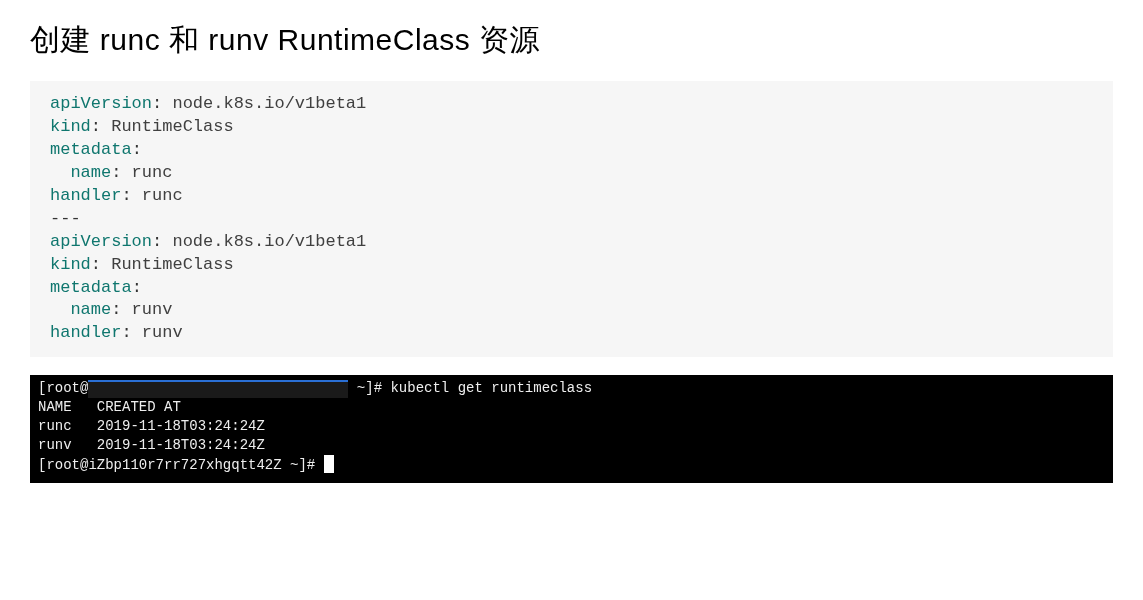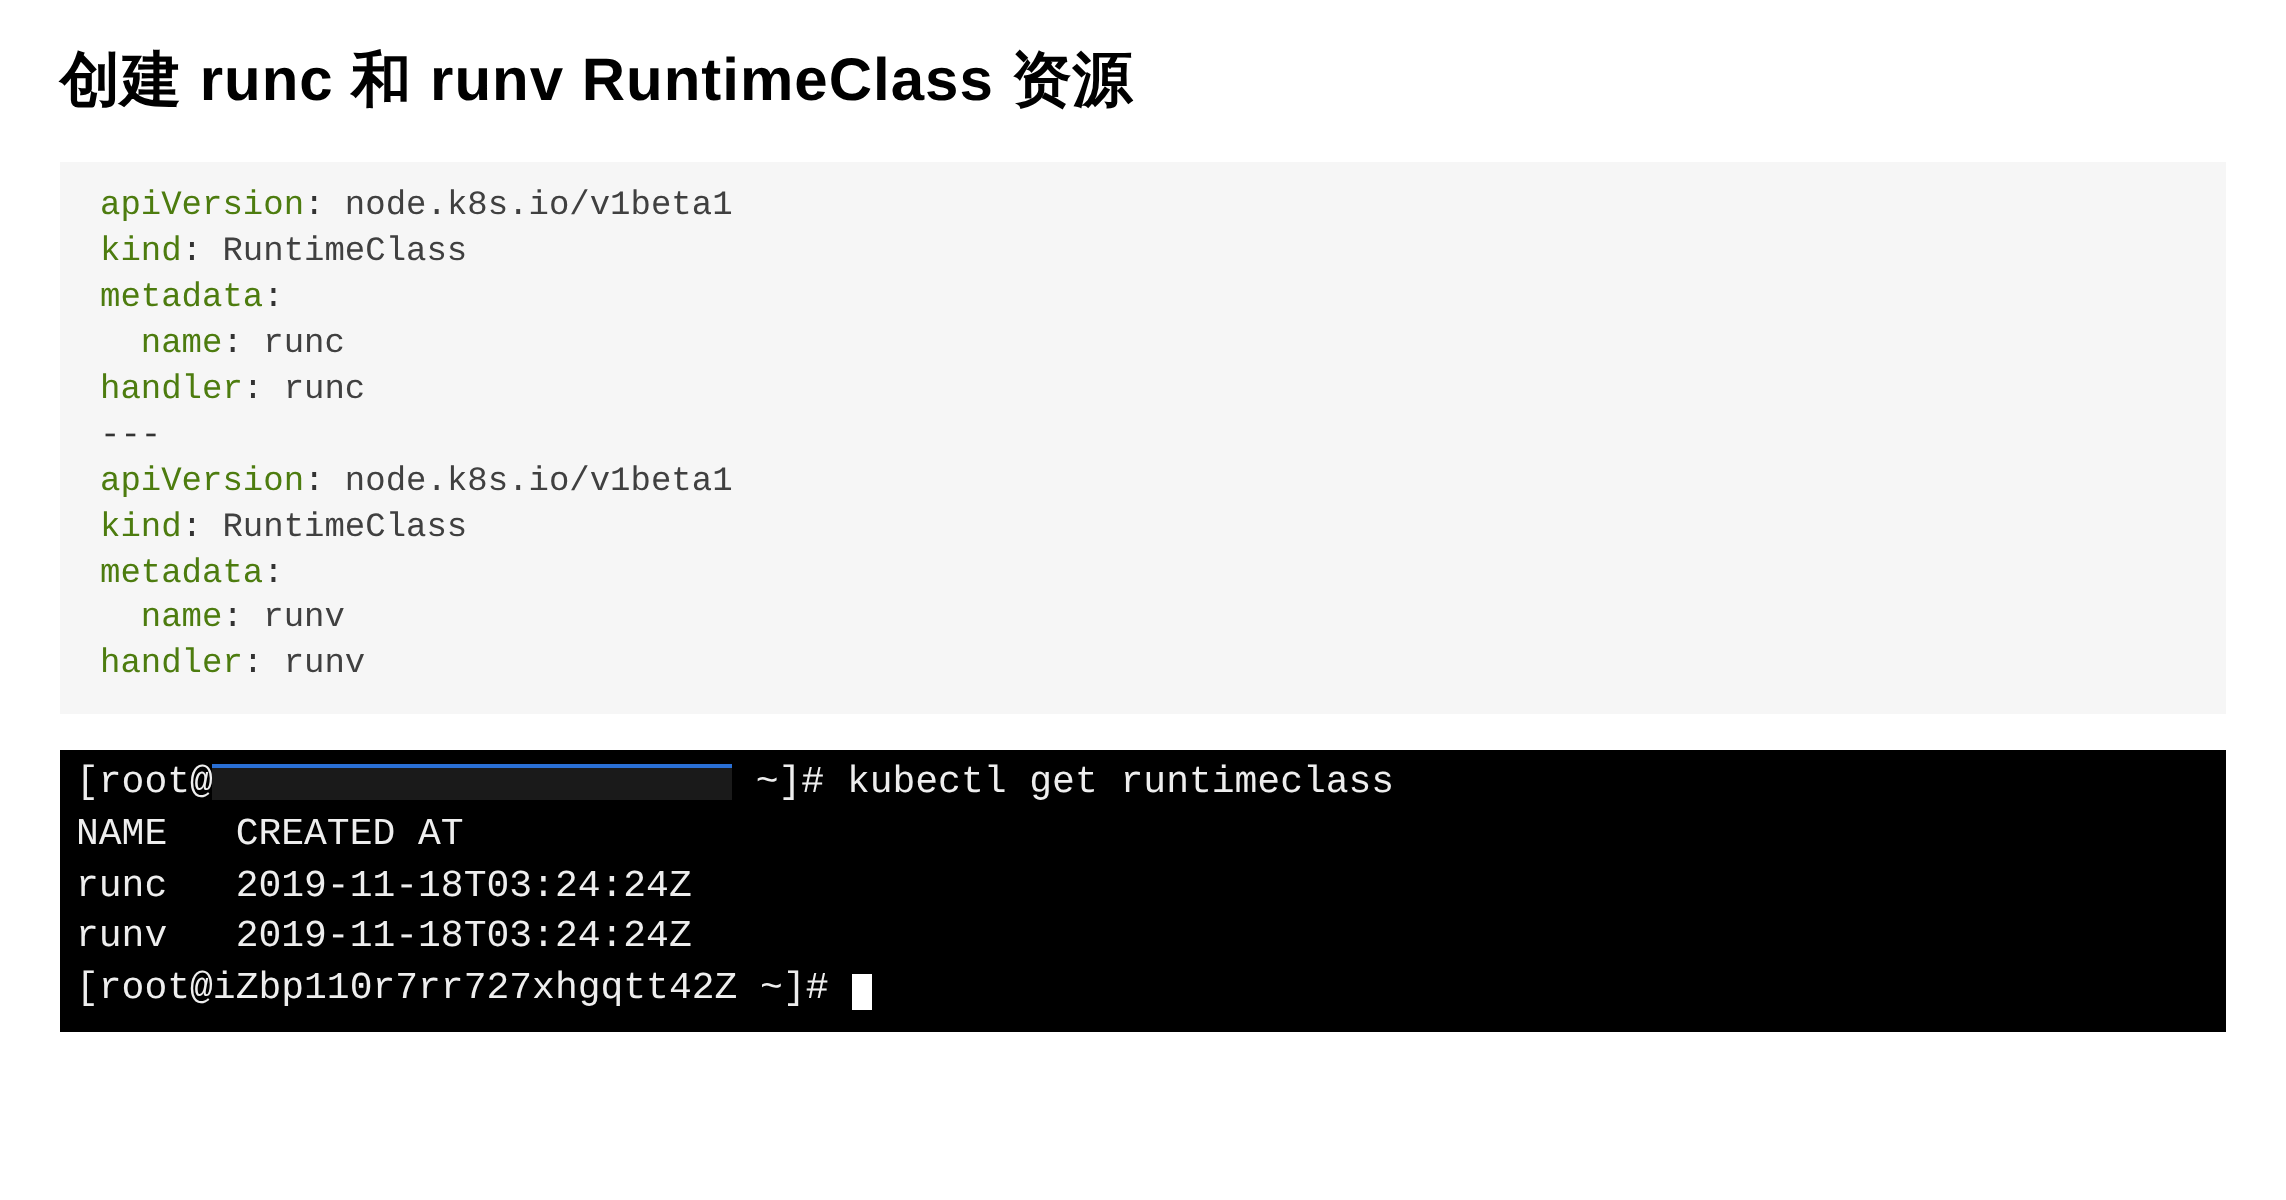--- a/index.html
+++ b/index.html
@@ -4,43 +4,43 @@
   <style>
     * { margin: 0; padding: 0; box-sizing: border-box; }
     body {
       font-family: -apple-system, BlinkMacSystemFont, "Segoe UI", Helvetica, Arial, sans-serif;
       background: #fff;
       padding: 20px 30px;
       width: 1143px;
     }
     .title {
       font-size: 30px;
-      font-weight: 700;
+      font-weight: 400;
       color: #000;
       margin-bottom: 20px;
       letter-spacing: 0.5px;
     }
     .code-block {
       background: #f6f6f6;
       padding: 12px 20px;
       font-family: "Menlo", "Consolas", "Courier New", monospace;
       font-size: 17px;
       line-height: 1.35;
       white-space: pre;
       color: #333;
       margin-bottom: 18px;
     }
-    .kw { color: #4d7c0f; }
+    .kw { color: #0f766e; }
     .punct { color: #333; }
     .val { color: #404040; }
     .terminal {
       background: #000;
       color: #eee;
       font-family: "Menlo", "Consolas", "Courier New", monospace;
-      font-size: 19px;
+      font-size: 14px;
       line-height: 1.35;
       padding: 4px 8px 8px 8px;
       white-space: pre;
       position: relative;
     }
     .term-row { display: block; }
     .redact {
       display: inline-block;
       width: 260px;
       height: 18px;

